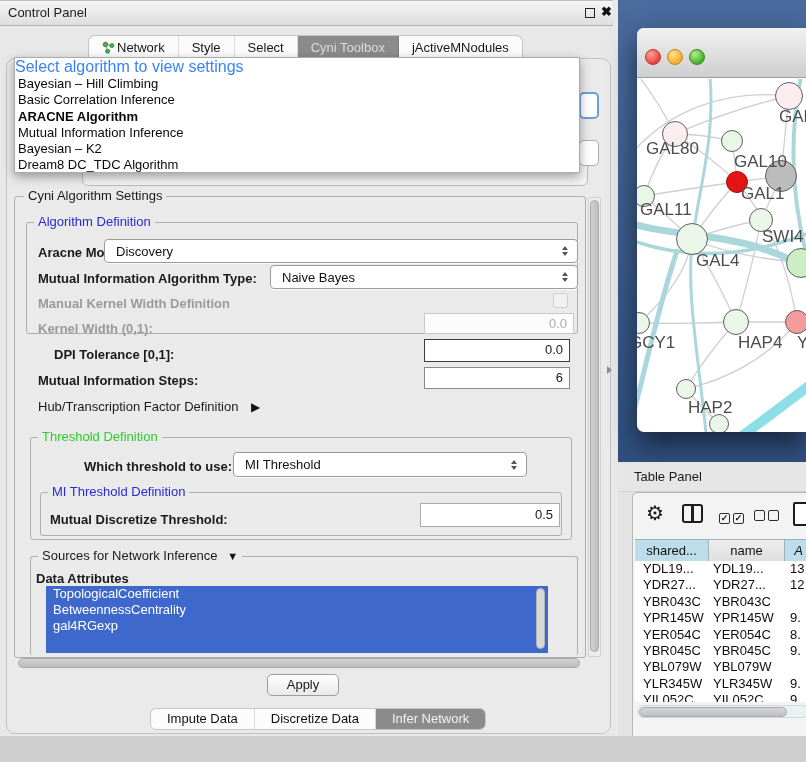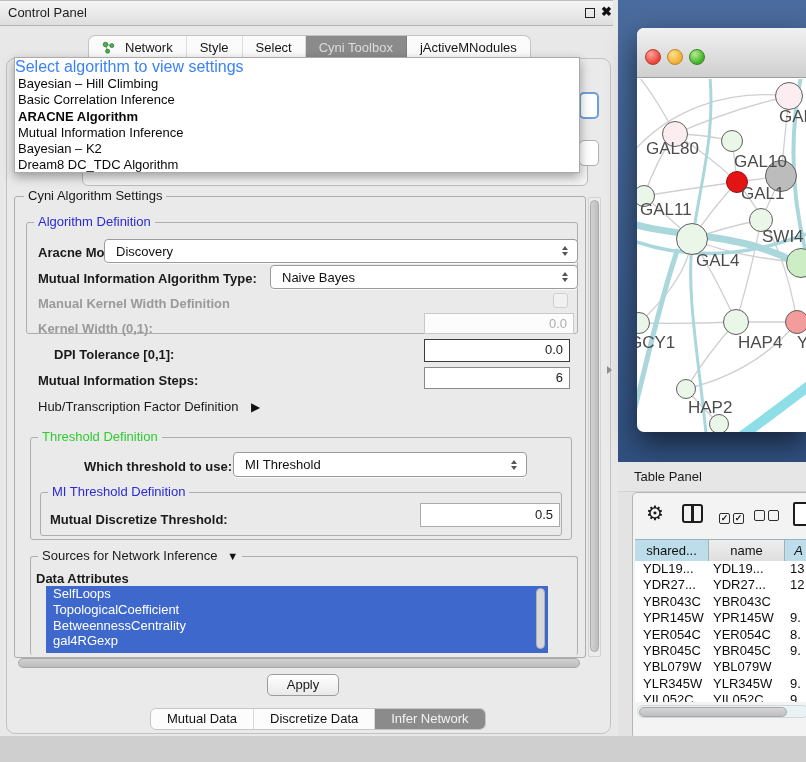--- a/index.html
+++ b/index.html
@@ -27,21 +27,21 @@
     left:6px; top:58px; width:605px; height:676px;
     border:1px solid #c2c2c2; border-radius:9px; background:#eaeaea;
   }
 
   
   .tabbar {
     left:88px; top:35px; height:23px; display:flex;
     background:#fbfbfb; border:1px solid #c3c3c3; border-bottom:none;
     border-radius:7px 7px 0 0; overflow:hidden; z-index:3;
   }
-  .tab { line-height:21px; padding:9px 13px; border-right:1px solid #dcdcdc; color:#161616; white-space:nowrap; display:flex; align-items:center; gap:10px; }
+  .tab { line-height:21px; padding:9px 13px; border-right:1px solid #dcdcdc; color:#161616; white-space:nowrap; display:flex; align-items:center; gap:2px; }
   .tab.sel { background:#8b8b8b; color:#dcdcdc; border-right:1px solid #7d7d7d; }
   .tab:last-child { border-right:none; }
 
   
   .combo {
     background:#fff; border:1px solid #9b9b9b; border-radius:4px;
     display:flex; align-items:center; box-shadow:0 1px 0 rgba(255,255,255,.7);
   }
   .combo .ctext { flex:1; padding-left:11px; color:#111; }
   .spin { display:flex; flex-direction:column; align-items:center; gap:2px; padding-right:9px; }
@@ -228,31 +228,30 @@
   <div class="abs field" style="left:420px;top:503px;width:140px;height:24px;line-height:22px;border:1px solid #ababab;">0.5</div>
 
   <div class="abs groupbox" style="left:30px;top:556px;width:548px;height:99px;border-bottom:none;"></div>
   <div class="abs grouplbl" style="left:38px;top:549px;">
     <span>Sources for Network Inference</span>
     <span style="font-size:11px;margin-left:6px;color:#111;">▼</span>
   </div>
   <div class="abs bold" style="left:36px;top:571px;">Data Attributes</div>
 
   <div class="abs attr-list" style="left:46px;top:586px;width:502px;height:67px;">
-    <div class="li">SelfLoops</div>
     <div class="li">TopologicalCoefficient</div>
     <div class="li">BetweennessCentrality</div>
     <div class="li">gal4RGexp</div>
     <div style="position:absolute;right:3px;top:2px;width:9px;height:61px;background:#d8d8d8;border:1px solid #b2b2b2;border-radius:5px;"></div>
   </div>
 
   <div class="abs btn" style="left:267px;top:674px;width:72px;height:22px;line-height:20px;">Apply</div>
 
   <div class="abs bottom-tabbar">
-    <div class="btab">Mutual Data</div>
+    <div class="btab">Impute Data</div>
     <div class="btab">Discretize Data</div>
     <div class="btab sel">Infer Network</div>
   </div>
 
   <div class="abs" style="left:607px;top:366px;width:0;height:0;border-top:4px solid transparent;border-bottom:4px solid transparent;border-left:5px solid #8f8f8f;"></div>
   <div class="abs" style="left:3px;top:752px;width:17px;height:12px;border:2px solid #9c9c9c;background:#e2e2e2;"></div>
 
   <div class="abs desktop"></div>
 
   <div class="abs netwin">

